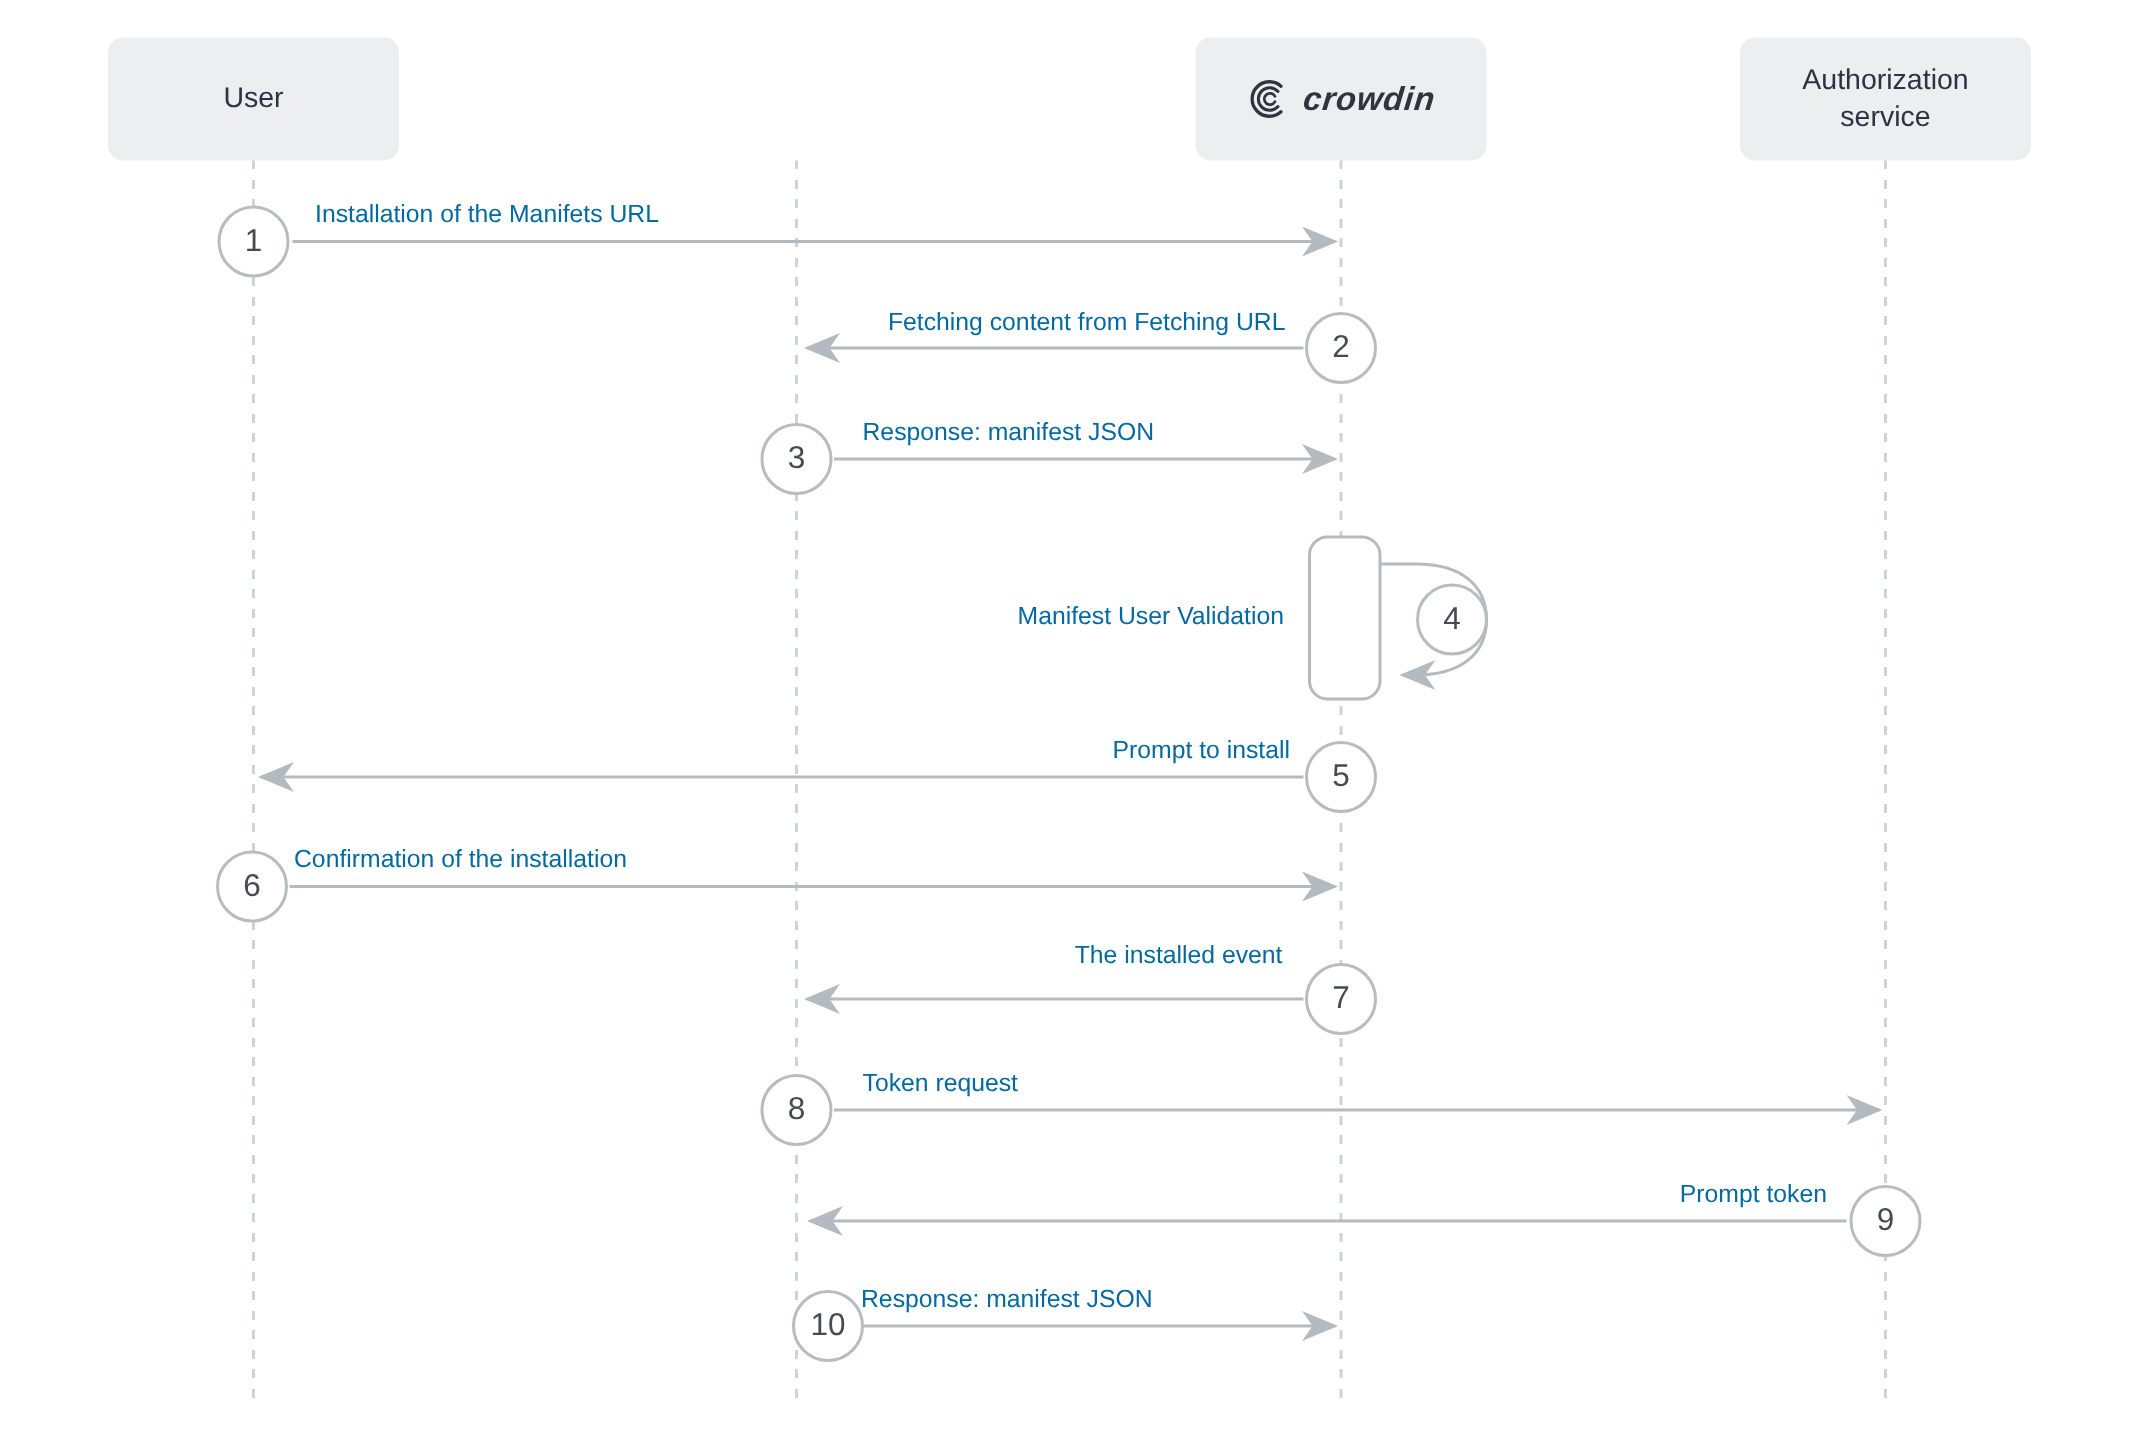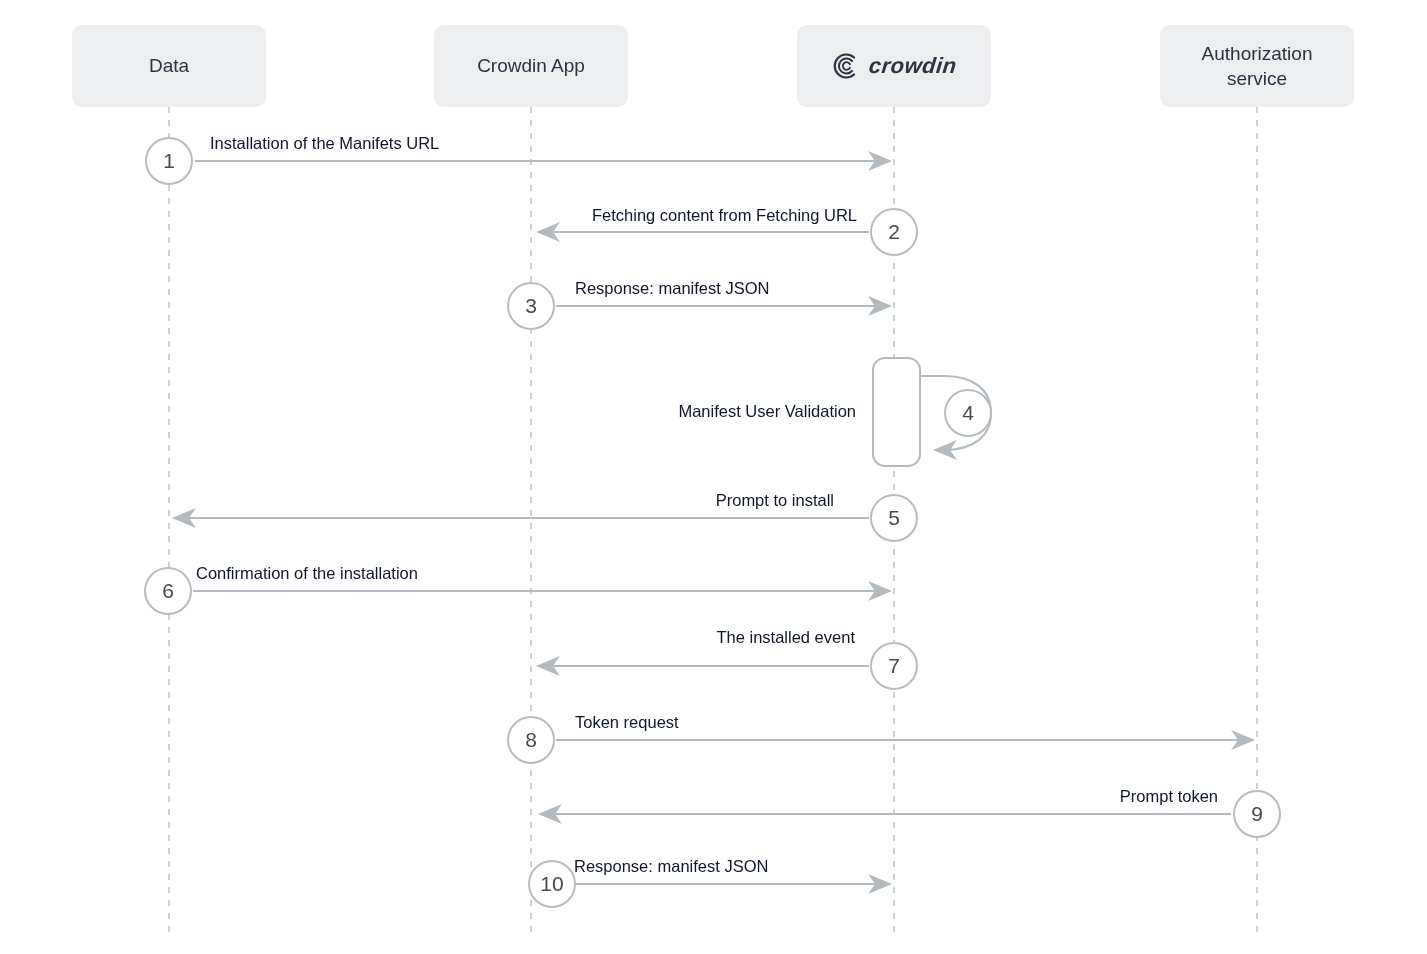--- a/index.html
+++ b/index.html
@@ -50,21 +50,21 @@
   }
   .arrow-layer {
     position: absolute;
     left: 0; top: 0;
     z-index: 1;
   }
   
   .msg-label {
     position: absolute;
     font-size: 16.5px;
-    color: #0f172a;
+    color: #0369a1;
     white-space: nowrap;
     z-index: 2;
   }
   
   .step-circle {
     position: absolute;
     width: 48px;
     height: 48px;
     box-sizing: border-box;
     border: 2px solid #b6bdc1;
@@ -77,24 +77,21 @@
     color: #454b51;
     z-index: 3;
   }
 </style>
 </head>
 <body>
 
 <div class="stage">
 
   <div class="actor" style="left:72px">
-    <span>Data</span>
-  </div>
-  <div class="actor" style="left:434px">
-    <span>Crowdin App</span>
+    <span>User</span>
   </div>
   <div class="actor actor-logo" style="left:797px">
     <span class="logo-wrap">
       <svg width="30" height="30" viewBox="0 0 30 30" fill="none">
         <path d="M22 6.5 A 11.5 11.5 0 1 0 22 23.5" stroke="#2e3440" stroke-width="2.2" stroke-linecap="round"></path>
         <path d="M20 10 A 7.5 7.5 0 1 0 20 20" stroke="#2e3440" stroke-width="2" stroke-linecap="round"></path>
         <path d="M18 13.2 A 3.8 3.8 0 1 0 18 16.8" stroke="#2e3440" stroke-width="1.8" stroke-linecap="round"></path>
       </svg>
       <span class="logo-word">crowdin</span>
     </span>
@@ -126,21 +123,21 @@
       <line x1="556" y1="740" x2="1253" y2="740" marker-end="url(#arrow)"></line>
       <line x1="1231" y1="814" x2="540" y2="814" marker-end="url(#arrow)"></line>
       <line x1="556" y1="884" x2="890" y2="884" marker-end="url(#arrow)"></line>
     </g>
   </svg>
 
   <div class="msg-label" style="left:210px; top:134px">Installation of the Manifets URL</div>
   <div class="msg-label" style="right:570px; top:206px">Fetching content from Fetching URL</div>
   <div class="msg-label" style="left:575px; top:279px">Response: manifest JSON</div>
   <div class="msg-label" style="right:571px; top:402px">Manifest User Validation</div>
-  <div class="msg-label" style="right:593px; top:491px">Prompt to install</div>
+  <div class="msg-label" style="right:567px; top:491px">Prompt to install</div>
   <div class="msg-label" style="left:196px; top:564px">Confirmation of the installation</div>
   <div class="msg-label" style="right:572px; top:628px">The installed event</div>
   <div class="msg-label" style="left:575px; top:713px">Token request</div>
   <div class="msg-label" style="right:209px; top:787px">Prompt token</div>
   <div class="msg-label" style="left:574px; top:857px">Response: manifest JSON</div>
 
   <div class="step-circle" style="left:145px;  top:137px">
       <span>1</span>
     </div>
   <div class="step-circle" style="left:870px;  top:208px">

